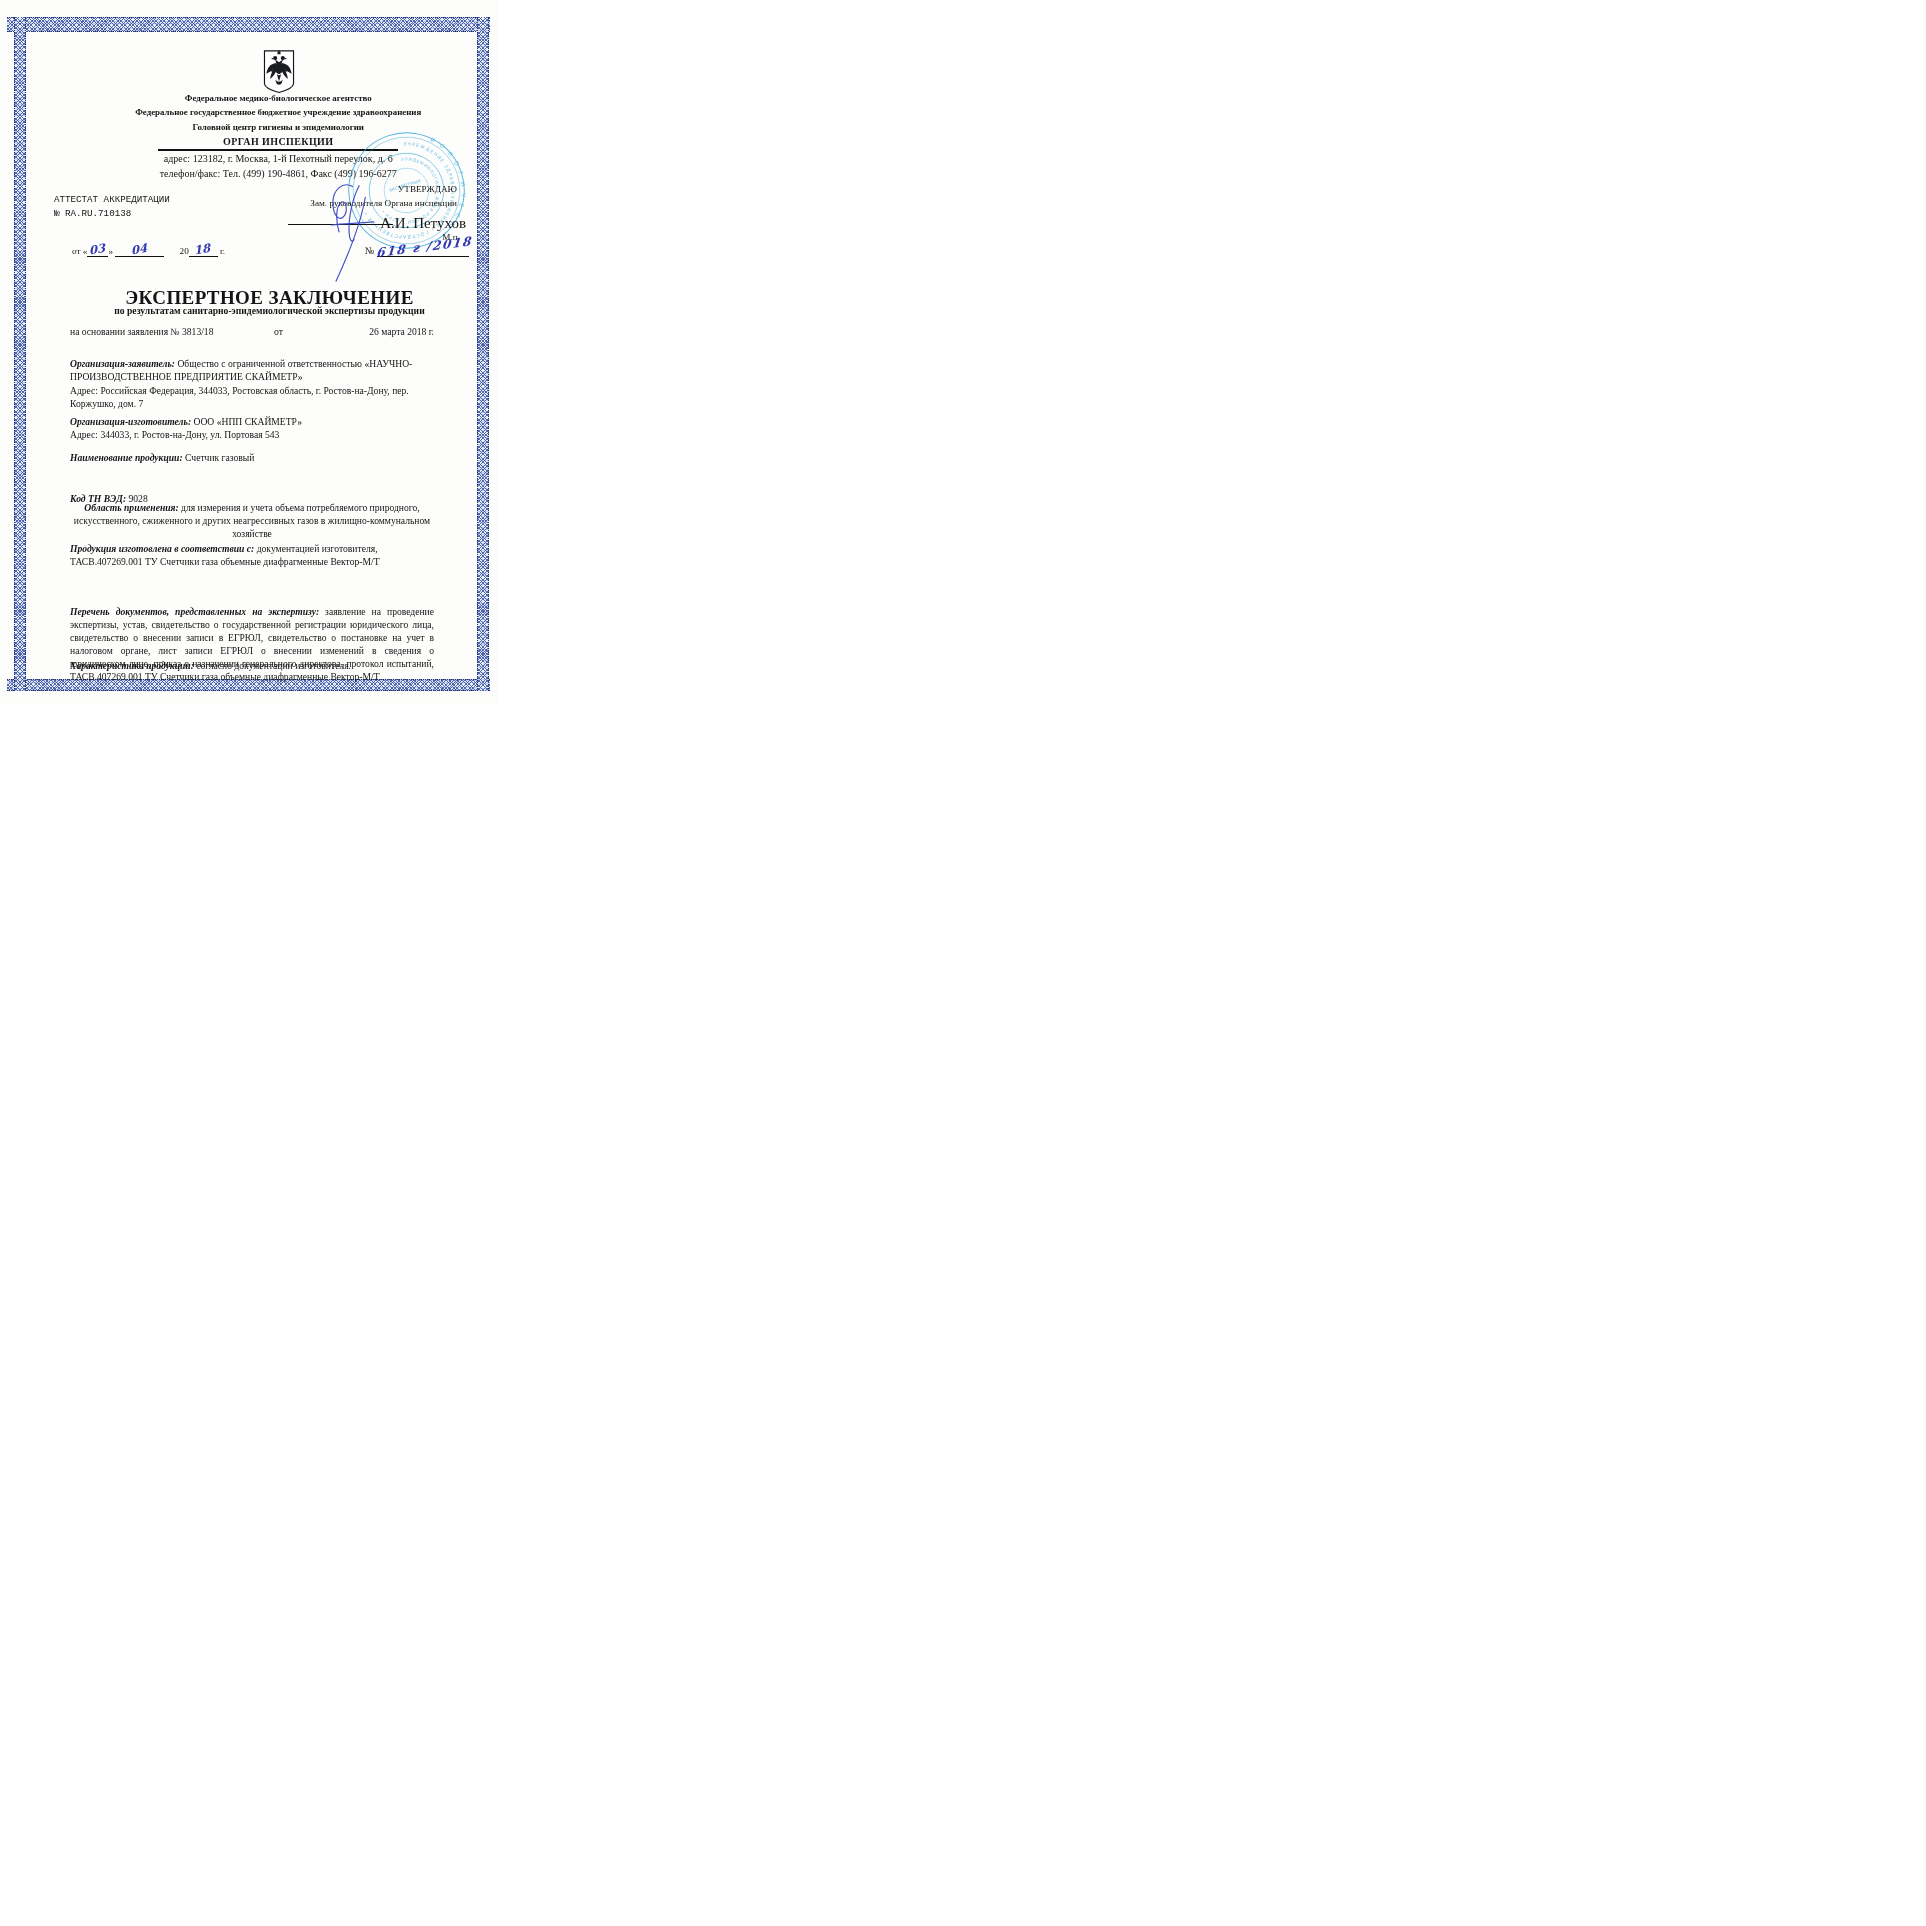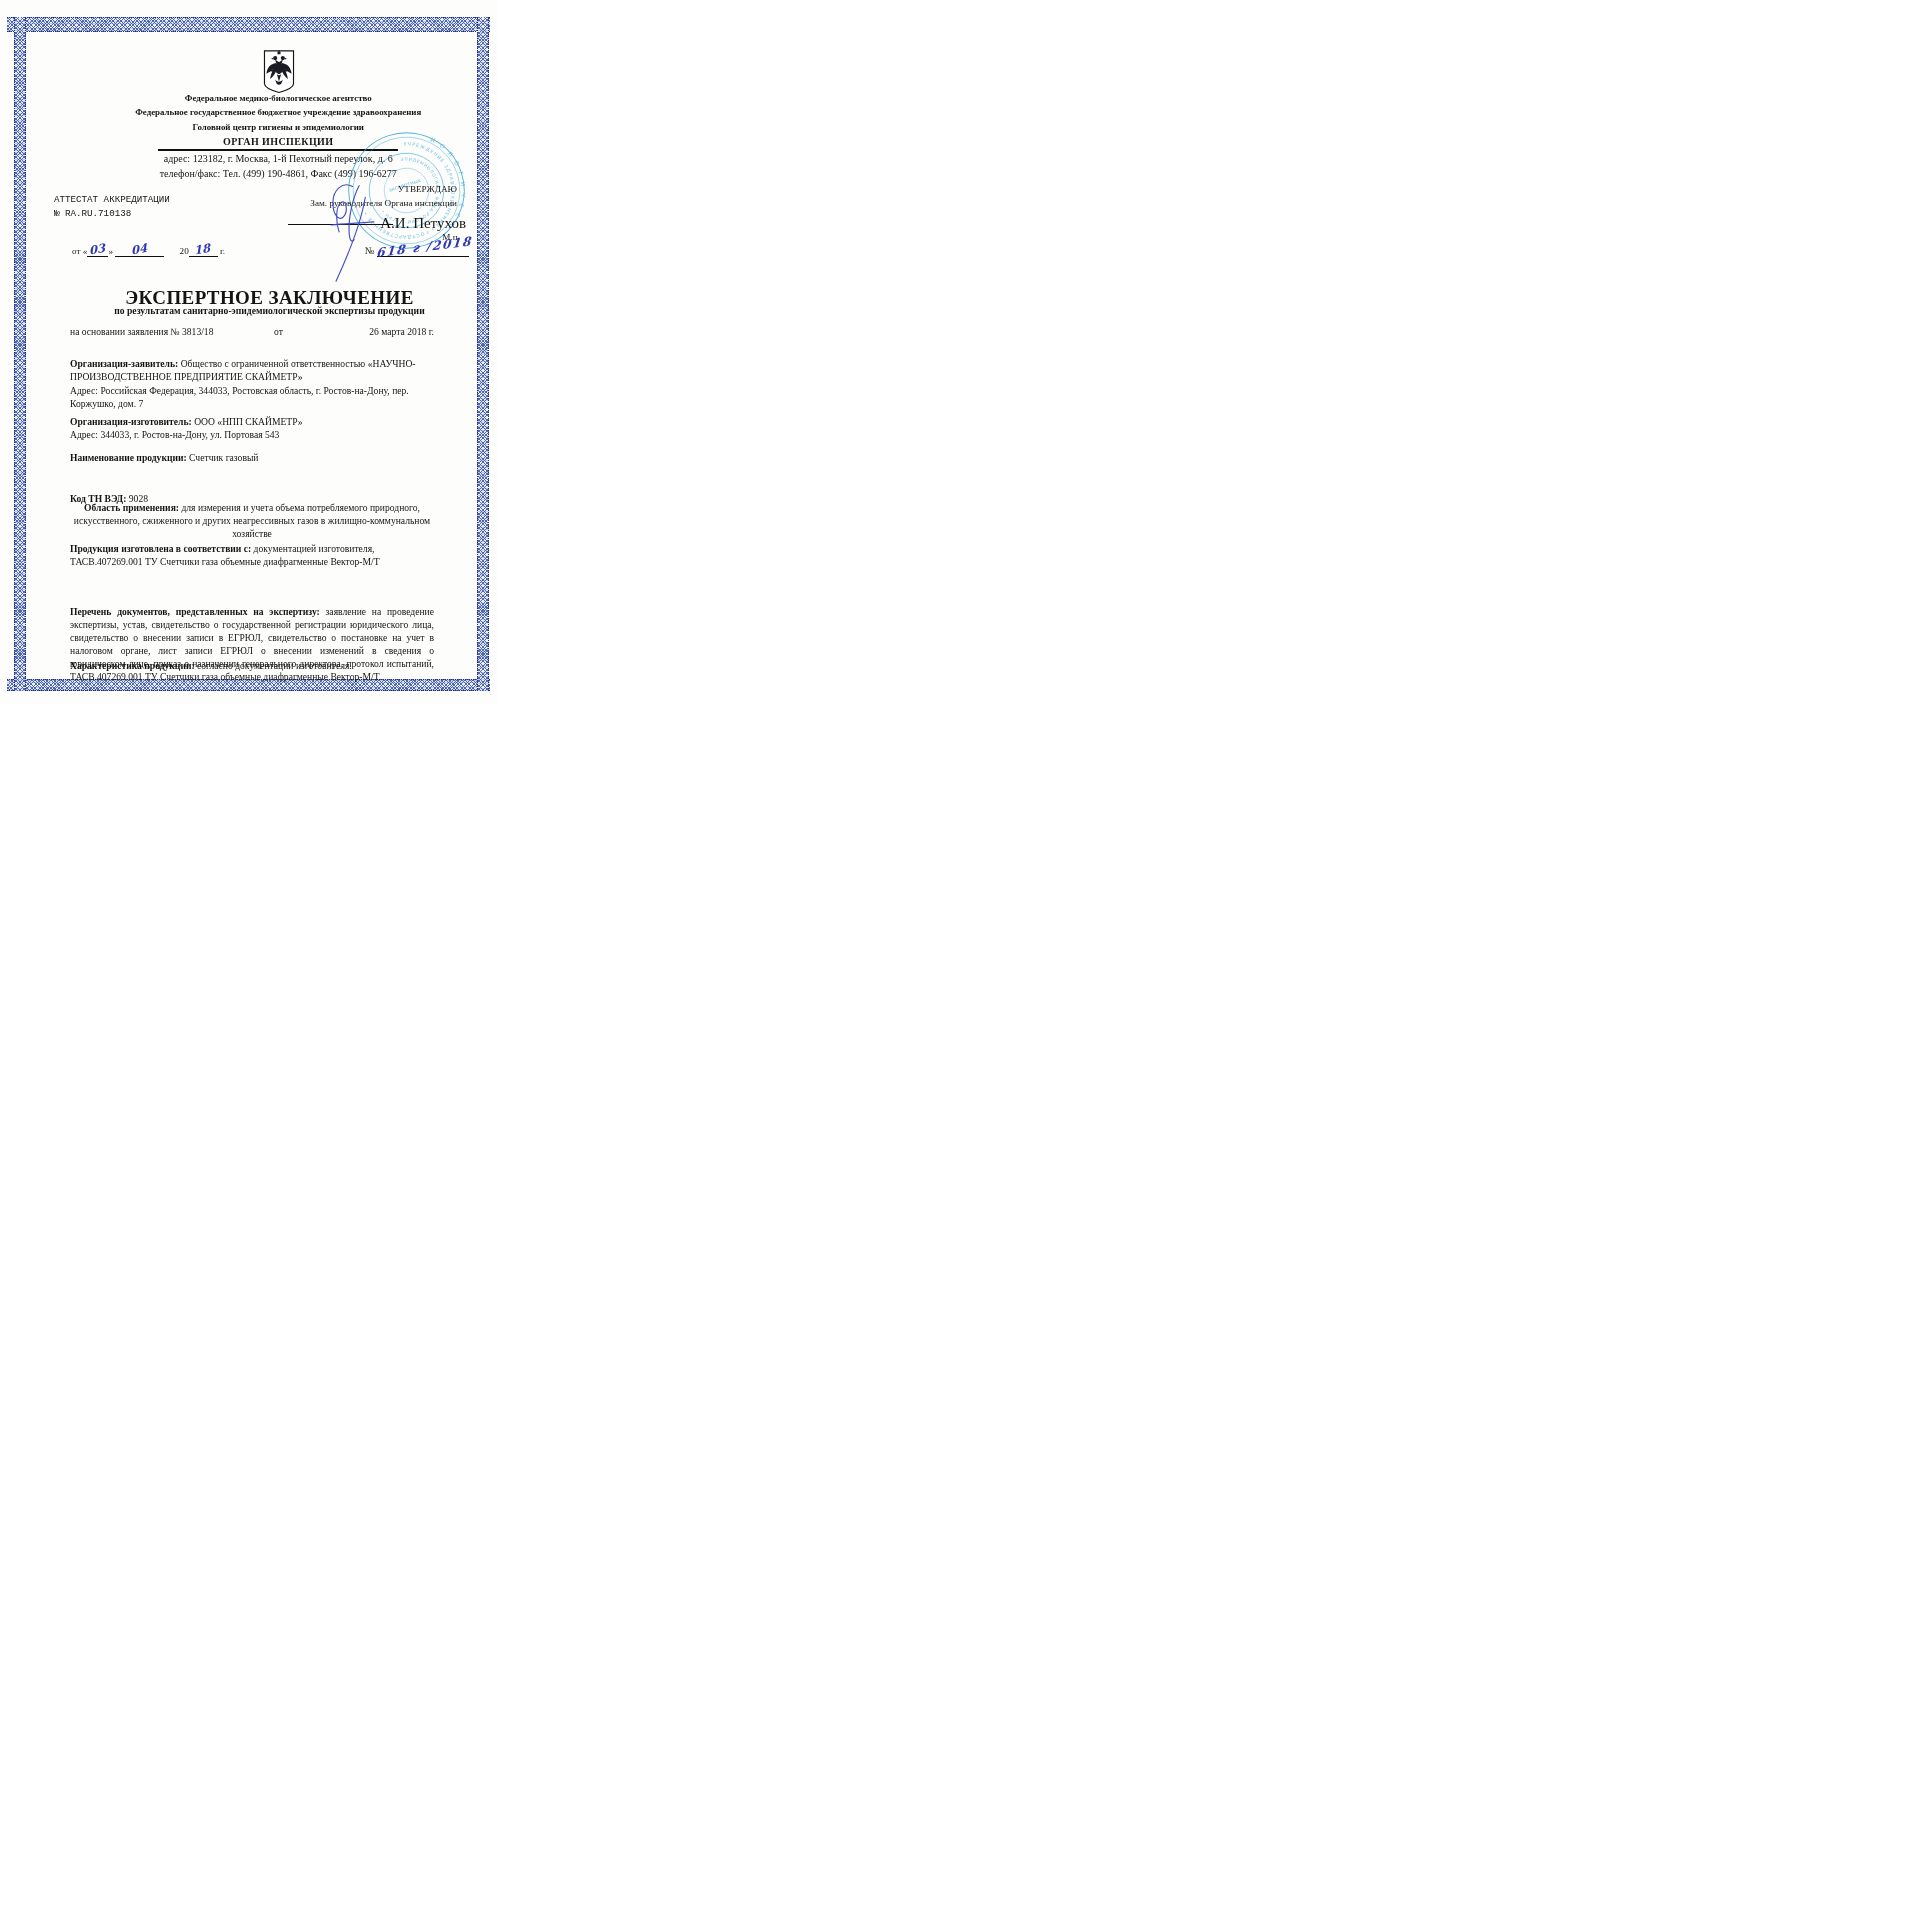--- a/index.html
+++ b/index.html
@@ -58,21 +58,21 @@
   .t-main{top:287px;font-size:19px;font-weight:bold;letter-spacing:0.4px;}
   .t-sub{top:305px;font-size:9.6px;font-weight:bold;}
 
   
   .basis{position:absolute;left:70px;top:326px;width:364px;font-size:9.6px;}
   .basis .from{position:absolute;left:204px;top:0;}
   .basis .bdate{position:absolute;right:0;top:0;}
 
   
   .para{position:absolute;left:70px;width:364px;font-size:9.6px;line-height:13px;}
-  .para b{font-weight:bold;}
+  .para b{font-weight:bold;font-style:italic;}
   .just{text-align:justify;}
   .p0{top:347px;}  .p1{top:374px;}  .p2{top:405px;} .p3{top:418px;}
   .p4{top:441px;} .p5{top:482px;} .p6{top:491px;text-align:center;} .p7{top:532px;}
   .p8{top:573px;margin-top:32px;} .p9{top:649px;}
 </style>
 </head>
 <body>
 
 <div class="page">
 

